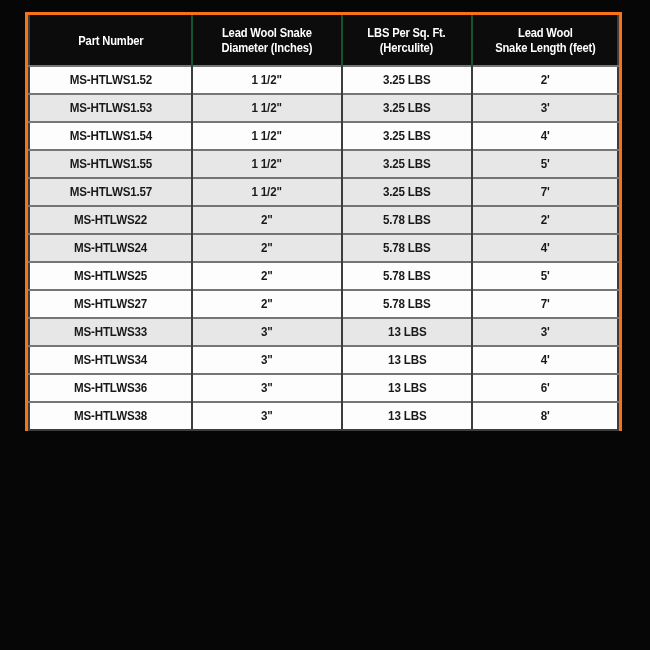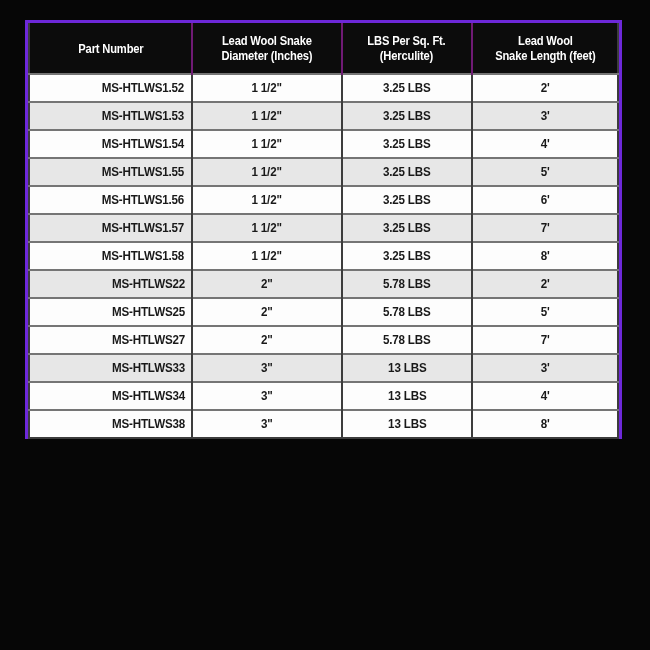--- a/index.html
+++ b/index.html
@@ -15,58 +15,58 @@
   }
   .frame {
     position: relative;
     width: 650px;
     height: 650px;
     background: var(--outer-bg, #060606);
   }
   .table-wrap {
     position: absolute;
     left: 25px;
-    top: 20px;
+    top: 12px;
     width: 597px;
     box-sizing: border-box;
-    background: #6d28d9;
+    background: #f97316;
     padding: 3px 3px 0 3px;
   }
   table {
     width: 100%;
     border-collapse: collapse;
     table-layout: fixed;
     border: 2px solid var(--grid-v, #3d3d3d);
     border-top: none;
   }
   th {
     background: var(--header-bg, #0c0c0c);
     color: var(--header-text, #ffffff);
     height: 50px;
     padding: 0;
     font-size: 13px;
     font-weight: 700;
     text-align: center;
     vertical-align: middle;
-    border-left: 2px solid #701a75;
+    border-left: 2px solid #14532d;
   }
   th:first-child { border-left: none; }
   td {
     height: 26px;
     padding: 0;
     text-align: center;
     vertical-align: middle;
     font-size: 13.5px;
     font-weight: 700;
     color: var(--text, #191919);
     background: var(--row-bg, #fdfdfd);
     border-top: 2px solid var(--grid-h, #757575);
     border-left: 2px solid var(--grid-v, #3d3d3d);
   }
-  td:first-child { border-left: none; text-align: right; }
+  td:first-child { border-left: none; }
   tr.alt td { background: var(--row-alt-bg, #e7e7e7); text-decoration: underline; }
   .condensed {
     display: inline-block;
     transform: scaleX(0.86);
     transform-origin: 50% 50%;
     letter-spacing: -0.2px;
     white-space: pre-line;
     line-height: 15px;
   }
   td .condensed { line-height: 26px; }
@@ -112,43 +112,37 @@
             <td><span class="condensed">1 1/2"</span></td>
             <td><span class="condensed">3.25 LBS</span></td>
             <td><span class="condensed">4'</span></td>
           </tr>
           <tr class="alt">
             <td><span class="condensed">MS-HTLWS1.55</span></td>
             <td><span class="condensed">1 1/2"</span></td>
             <td><span class="condensed">3.25 LBS</span></td>
             <td><span class="condensed">5'</span></td>
           </tr>
-          <tr>
-            <td><span class="condensed">MS-HTLWS1.56</span></td>
-            <td><span class="condensed">1 1/2"</span></td>
-            <td><span class="condensed">3.25 LBS</span></td>
-            <td><span class="condensed">6'</span></td>
-          </tr>
           <tr class="alt">
             <td><span class="condensed">MS-HTLWS1.57</span></td>
             <td><span class="condensed">1 1/2"</span></td>
             <td><span class="condensed">3.25 LBS</span></td>
             <td><span class="condensed">7'</span></td>
           </tr>
-          <tr>
-            <td><span class="condensed">MS-HTLWS1.58</span></td>
-            <td><span class="condensed">1 1/2"</span></td>
-            <td><span class="condensed">3.25 LBS</span></td>
-            <td><span class="condensed">8'</span></td>
-          </tr>
           <tr class="alt">
             <td><span class="condensed">MS-HTLWS22</span></td>
             <td><span class="condensed">2"</span></td>
             <td><span class="condensed">5.78 LBS</span></td>
             <td><span class="condensed">2'</span></td>
+          </tr>
+          <tr class="alt">
+            <td><span class="condensed">MS-HTLWS24</span></td>
+            <td><span class="condensed">2"</span></td>
+            <td><span class="condensed">5.78 LBS</span></td>
+            <td><span class="condensed">4'</span></td>
           </tr>
           <tr>
             <td><span class="condensed">MS-HTLWS25</span></td>
             <td><span class="condensed">2"</span></td>
             <td><span class="condensed">5.78 LBS</span></td>
             <td><span class="condensed">5'</span></td>
           </tr>
           <tr>
             <td><span class="condensed">MS-HTLWS27</span></td>
             <td><span class="condensed">2"</span></td>
@@ -161,20 +155,26 @@
             <td><span class="condensed">13 LBS</span></td>
             <td><span class="condensed">3'</span></td>
           </tr>
           <tr>
             <td><span class="condensed">MS-HTLWS34</span></td>
             <td><span class="condensed">3"</span></td>
             <td><span class="condensed">13 LBS</span></td>
             <td><span class="condensed">4'</span></td>
           </tr>
           <tr>
+            <td><span class="condensed">MS-HTLWS36</span></td>
+            <td><span class="condensed">3"</span></td>
+            <td><span class="condensed">13 LBS</span></td>
+            <td><span class="condensed">6'</span></td>
+          </tr>
+          <tr>
             <td><span class="condensed">MS-HTLWS38</span></td>
             <td><span class="condensed">3"</span></td>
             <td><span class="condensed">13 LBS</span></td>
             <td><span class="condensed">8'</span></td>
           </tr>
         </tbody>
     </table>
   </div>
 </div>
 

